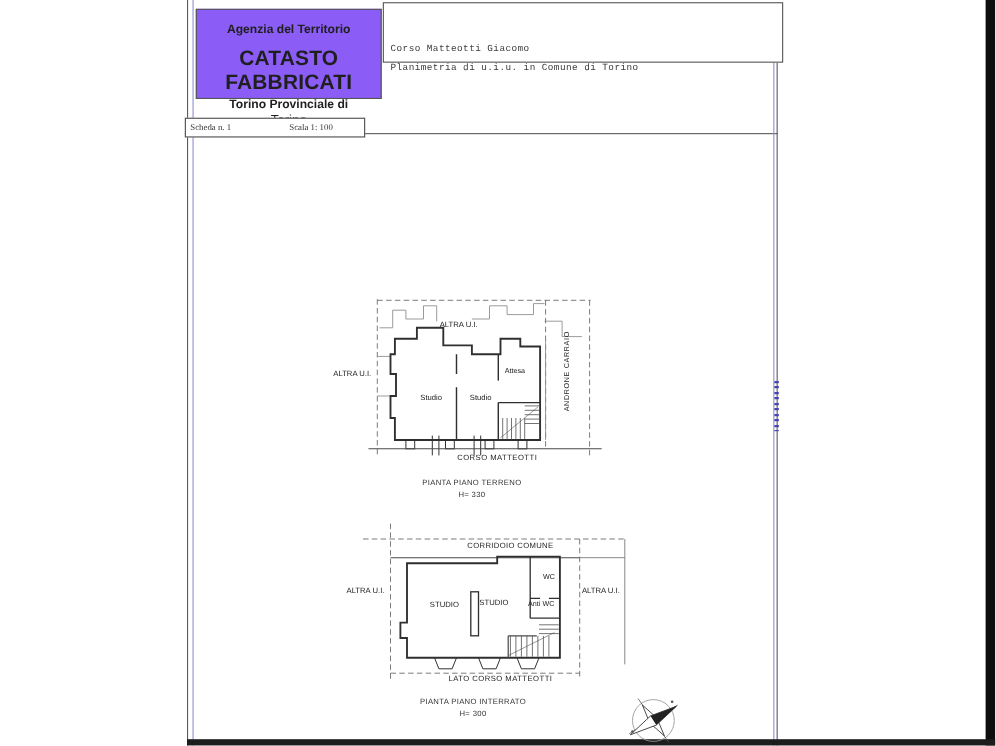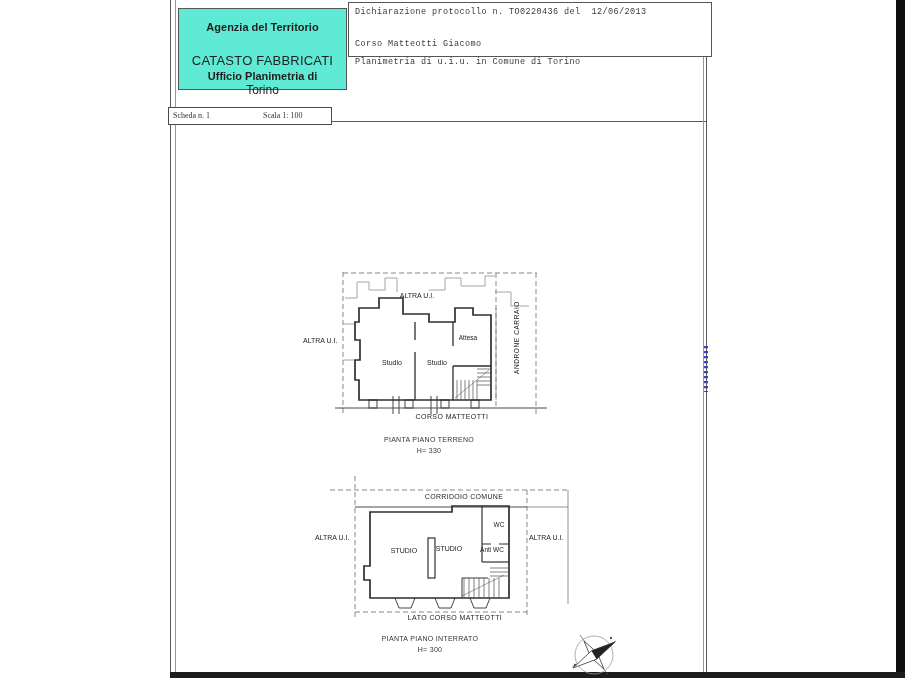--- a/index.html
+++ b/index.html
@@ -5,23 +5,23 @@
   html,body{margin:0;padding:0;background:#ffffff;}
   .page{position:relative;width:905px;height:678px;background:#ffffff;overflow:hidden;
         font-family:"Liberation Sans", sans-serif;color:#222;}
   
   .vline{position:absolute;width:1px;background:#5a5a5a;}
   .vline.blue{background:#8f8fd2;}
   .hline{position:absolute;height:1px;background:#5a5a5a;}
   .black-strip{position:absolute;background:#0e0e0e;}
   
   .agency-box{position:absolute;left:178px;top:8px;width:167px;height:80px;border:1px solid #555;
-              background:#5eead4;text-align:center;color:#1f1f1f;}
+              background:#8b5cf6;text-align:center;color:#1f1f1f;}
   .agency-box .l1{margin-top:12px;font-size:11px;font-weight:bold;}
-  .agency-box .l2{margin-top:20px;font-size:13px;font-weight:normal;letter-spacing:.2px;}
+  .agency-box .l2{margin-top:10px;font-size:19px;font-weight:bold;letter-spacing:.2px;}
   .agency-box .l3{margin-top:2px;font-size:11px;font-weight:bold;}
   .agency-box .l4{margin-top:1px;font-size:12px;font-weight:normal;}
   .decl-box{position:absolute;left:348px;top:2px;width:362px;height:53px;border:1px solid #555;
             background:#fff;font-family:"Liberation Mono", monospace;font-size:8.5px;color:#3a3a3a;}
   .decl-box div{position:absolute;left:6px;white-space:pre;letter-spacing:.4px;}
   .scheda-box{position:absolute;left:168px;top:107px;width:162px;height:16px;border:1px solid #4a4a4a;
               background:#fff;font-family:Liberation Serif, serif;font-size:8px;color:#333;}
   .scheda-box span{position:absolute;top:3px;white-space:pre;}
   
   .lbl{position:absolute;font-size:7px;color:#222;white-space:nowrap;}
@@ -45,26 +45,25 @@
   <div class="vline blue" style="left:703px;top:55px;height:623px;"></div>
   <div class="vline" style="left:706px;top:55px;height:623px;"></div>
   <div class="hline" style="left:699px;top:37px;width:11px;background:#777;"></div>
   <div class="blue-mark" style="left:704px;top:346px;height:46px;"></div>
   <div class="black-strip" style="left:896px;top:0;width:9px;height:678px;"></div>
   <div class="black-strip" style="left:170px;top:672px;width:735px;height:6px;background:#1c1c1c;"></div>
 
   <div class="agency-box">
     <div class="l1">Agenzia del Territorio</div>
     <div class="l2">CATASTO FABBRICATI</div>
-    <div class="l3">Ufficio Planimetria di</div>
+    <div class="l3">Torino Provinciale di</div>
     <div class="l4">Torino</div>
   </div>
 
   <div class="decl-box">
-    <div style="top:4px;">Dichiarazione protocollo n. TO0220436 del  12/06/2013</div>
     <div style="top:20px;margin-top:34px;">Planimetria di u.i.u. in Comune di Torino</div>
     <div style="top:36px;">Corso Matteotti Giacomo</div>
   </div>
 
   <div class="scheda-box">
     <span style="left:4px;">Scheda n. 1</span>
     <span style="left:94px;">Scala 1: 100</span>
   </div>
 
   <svg style="left:335px;top:268px;" width="212" height="162" viewBox="0 0 212 162">

